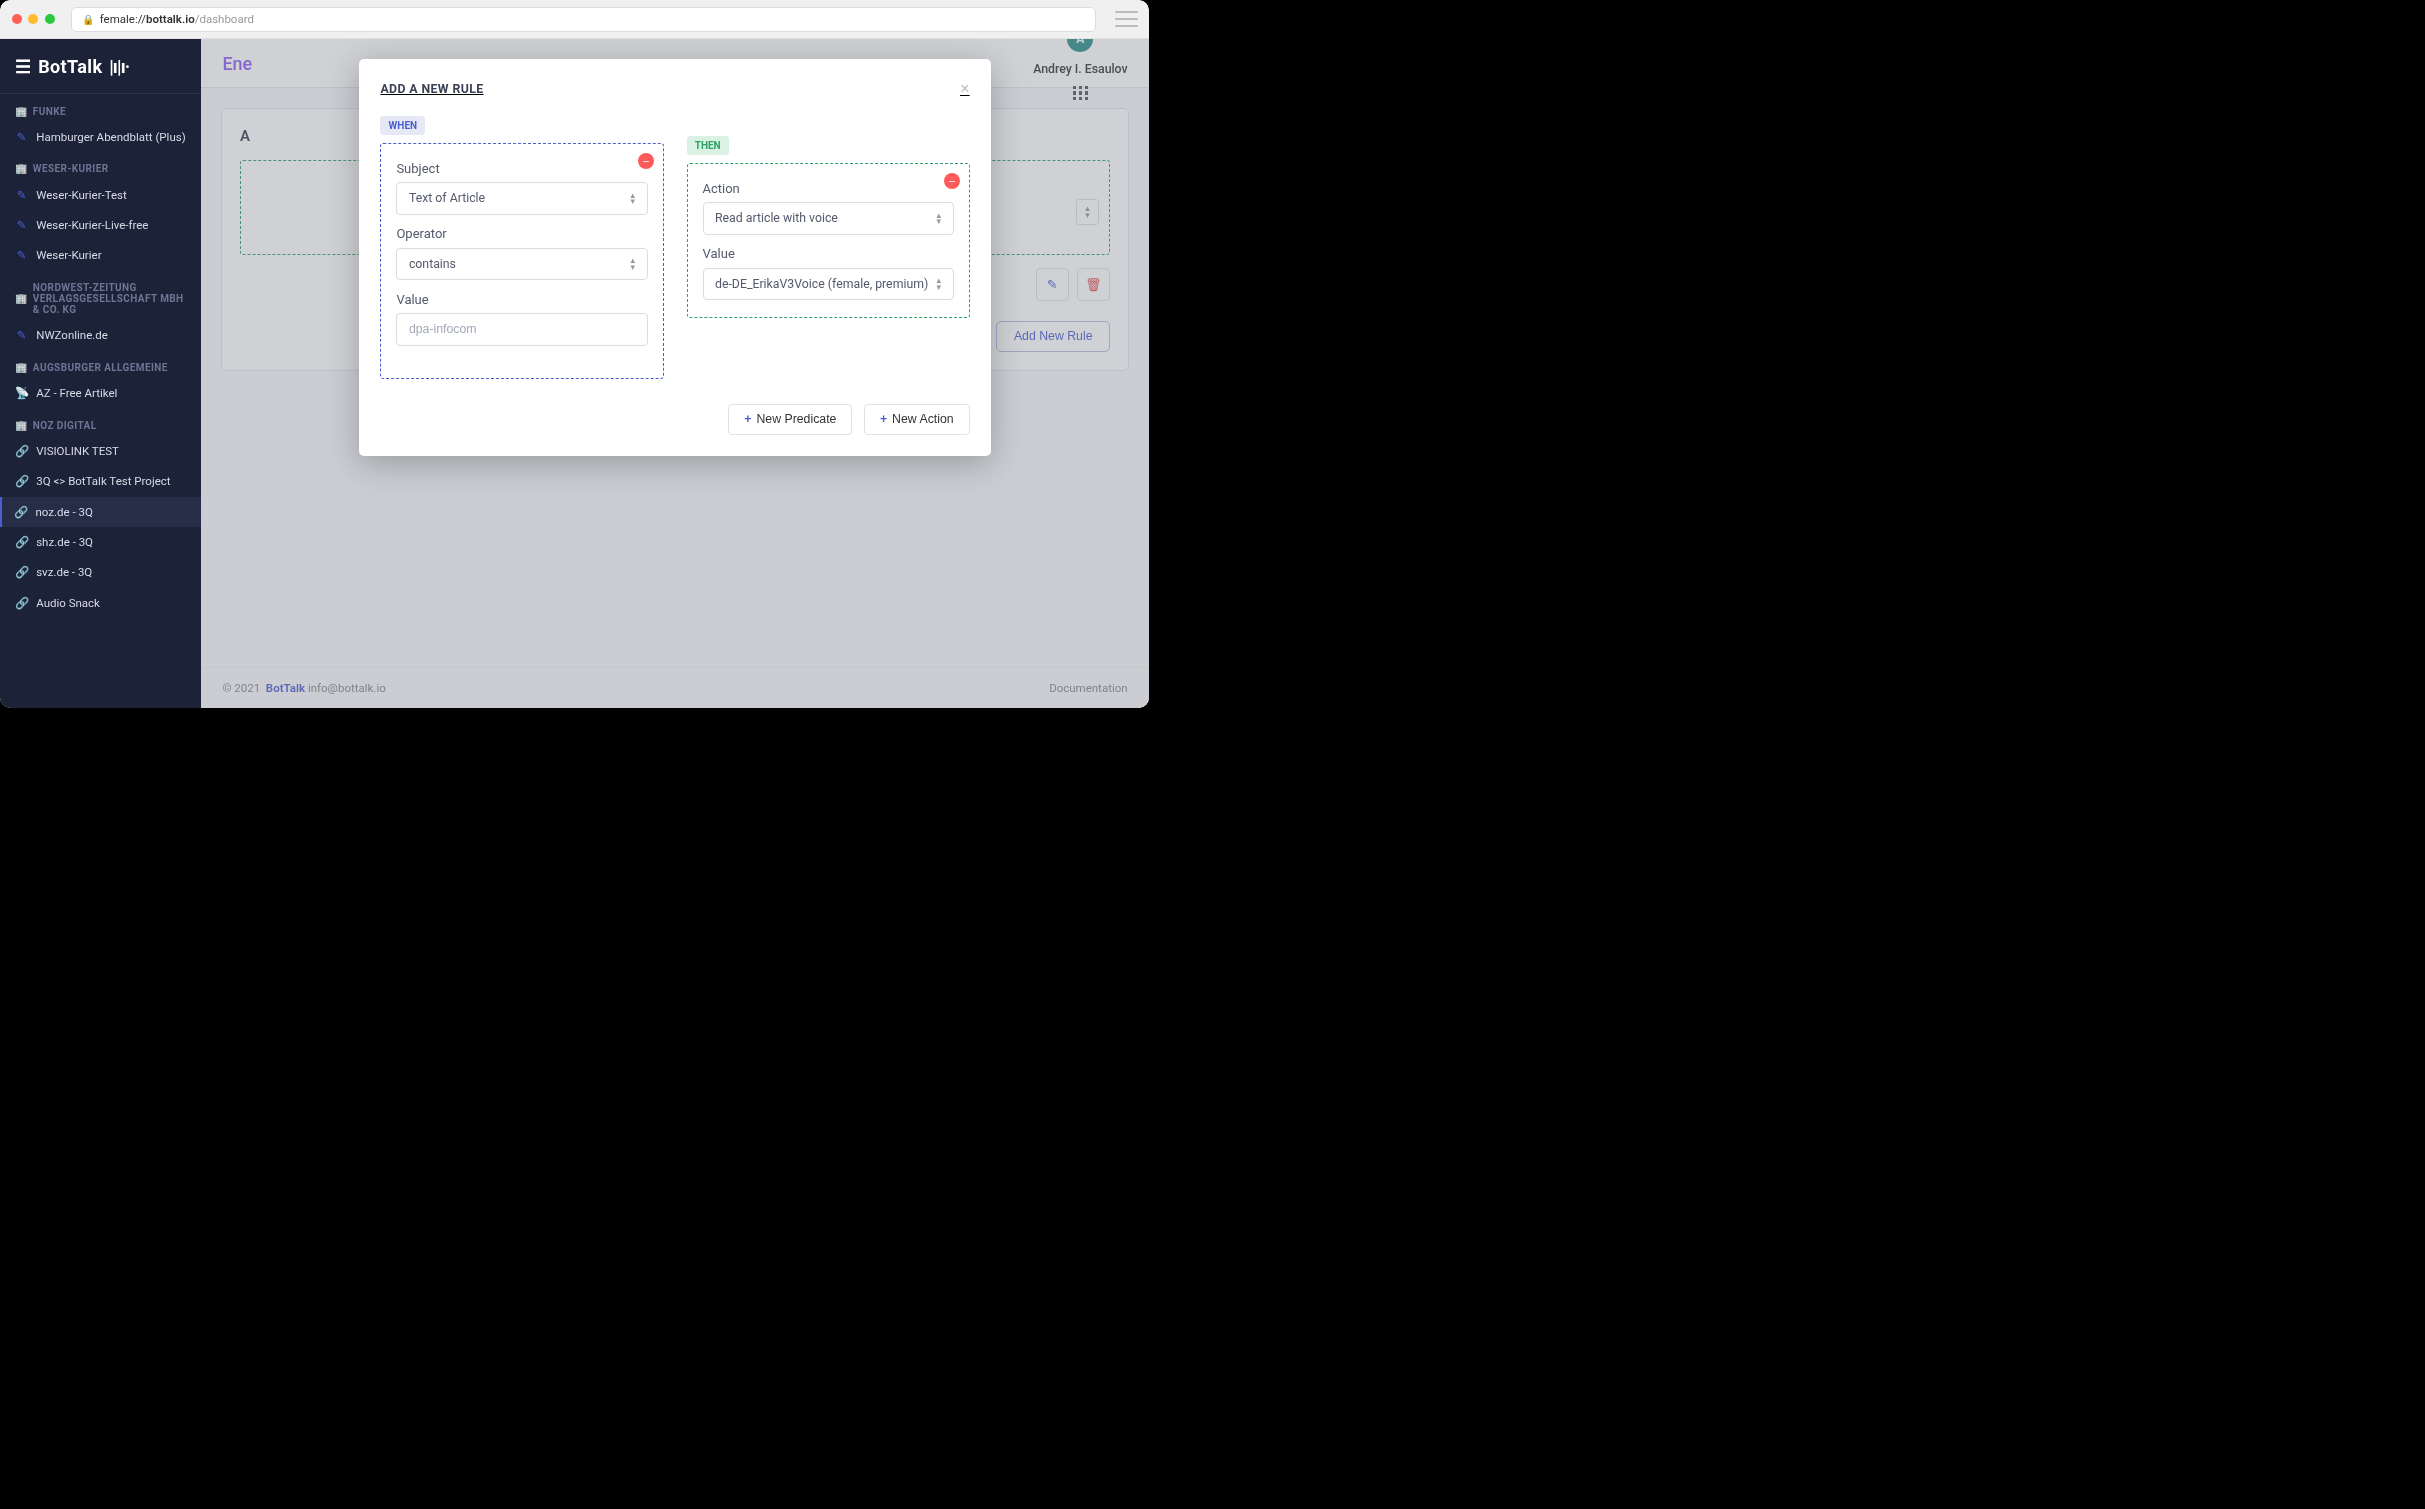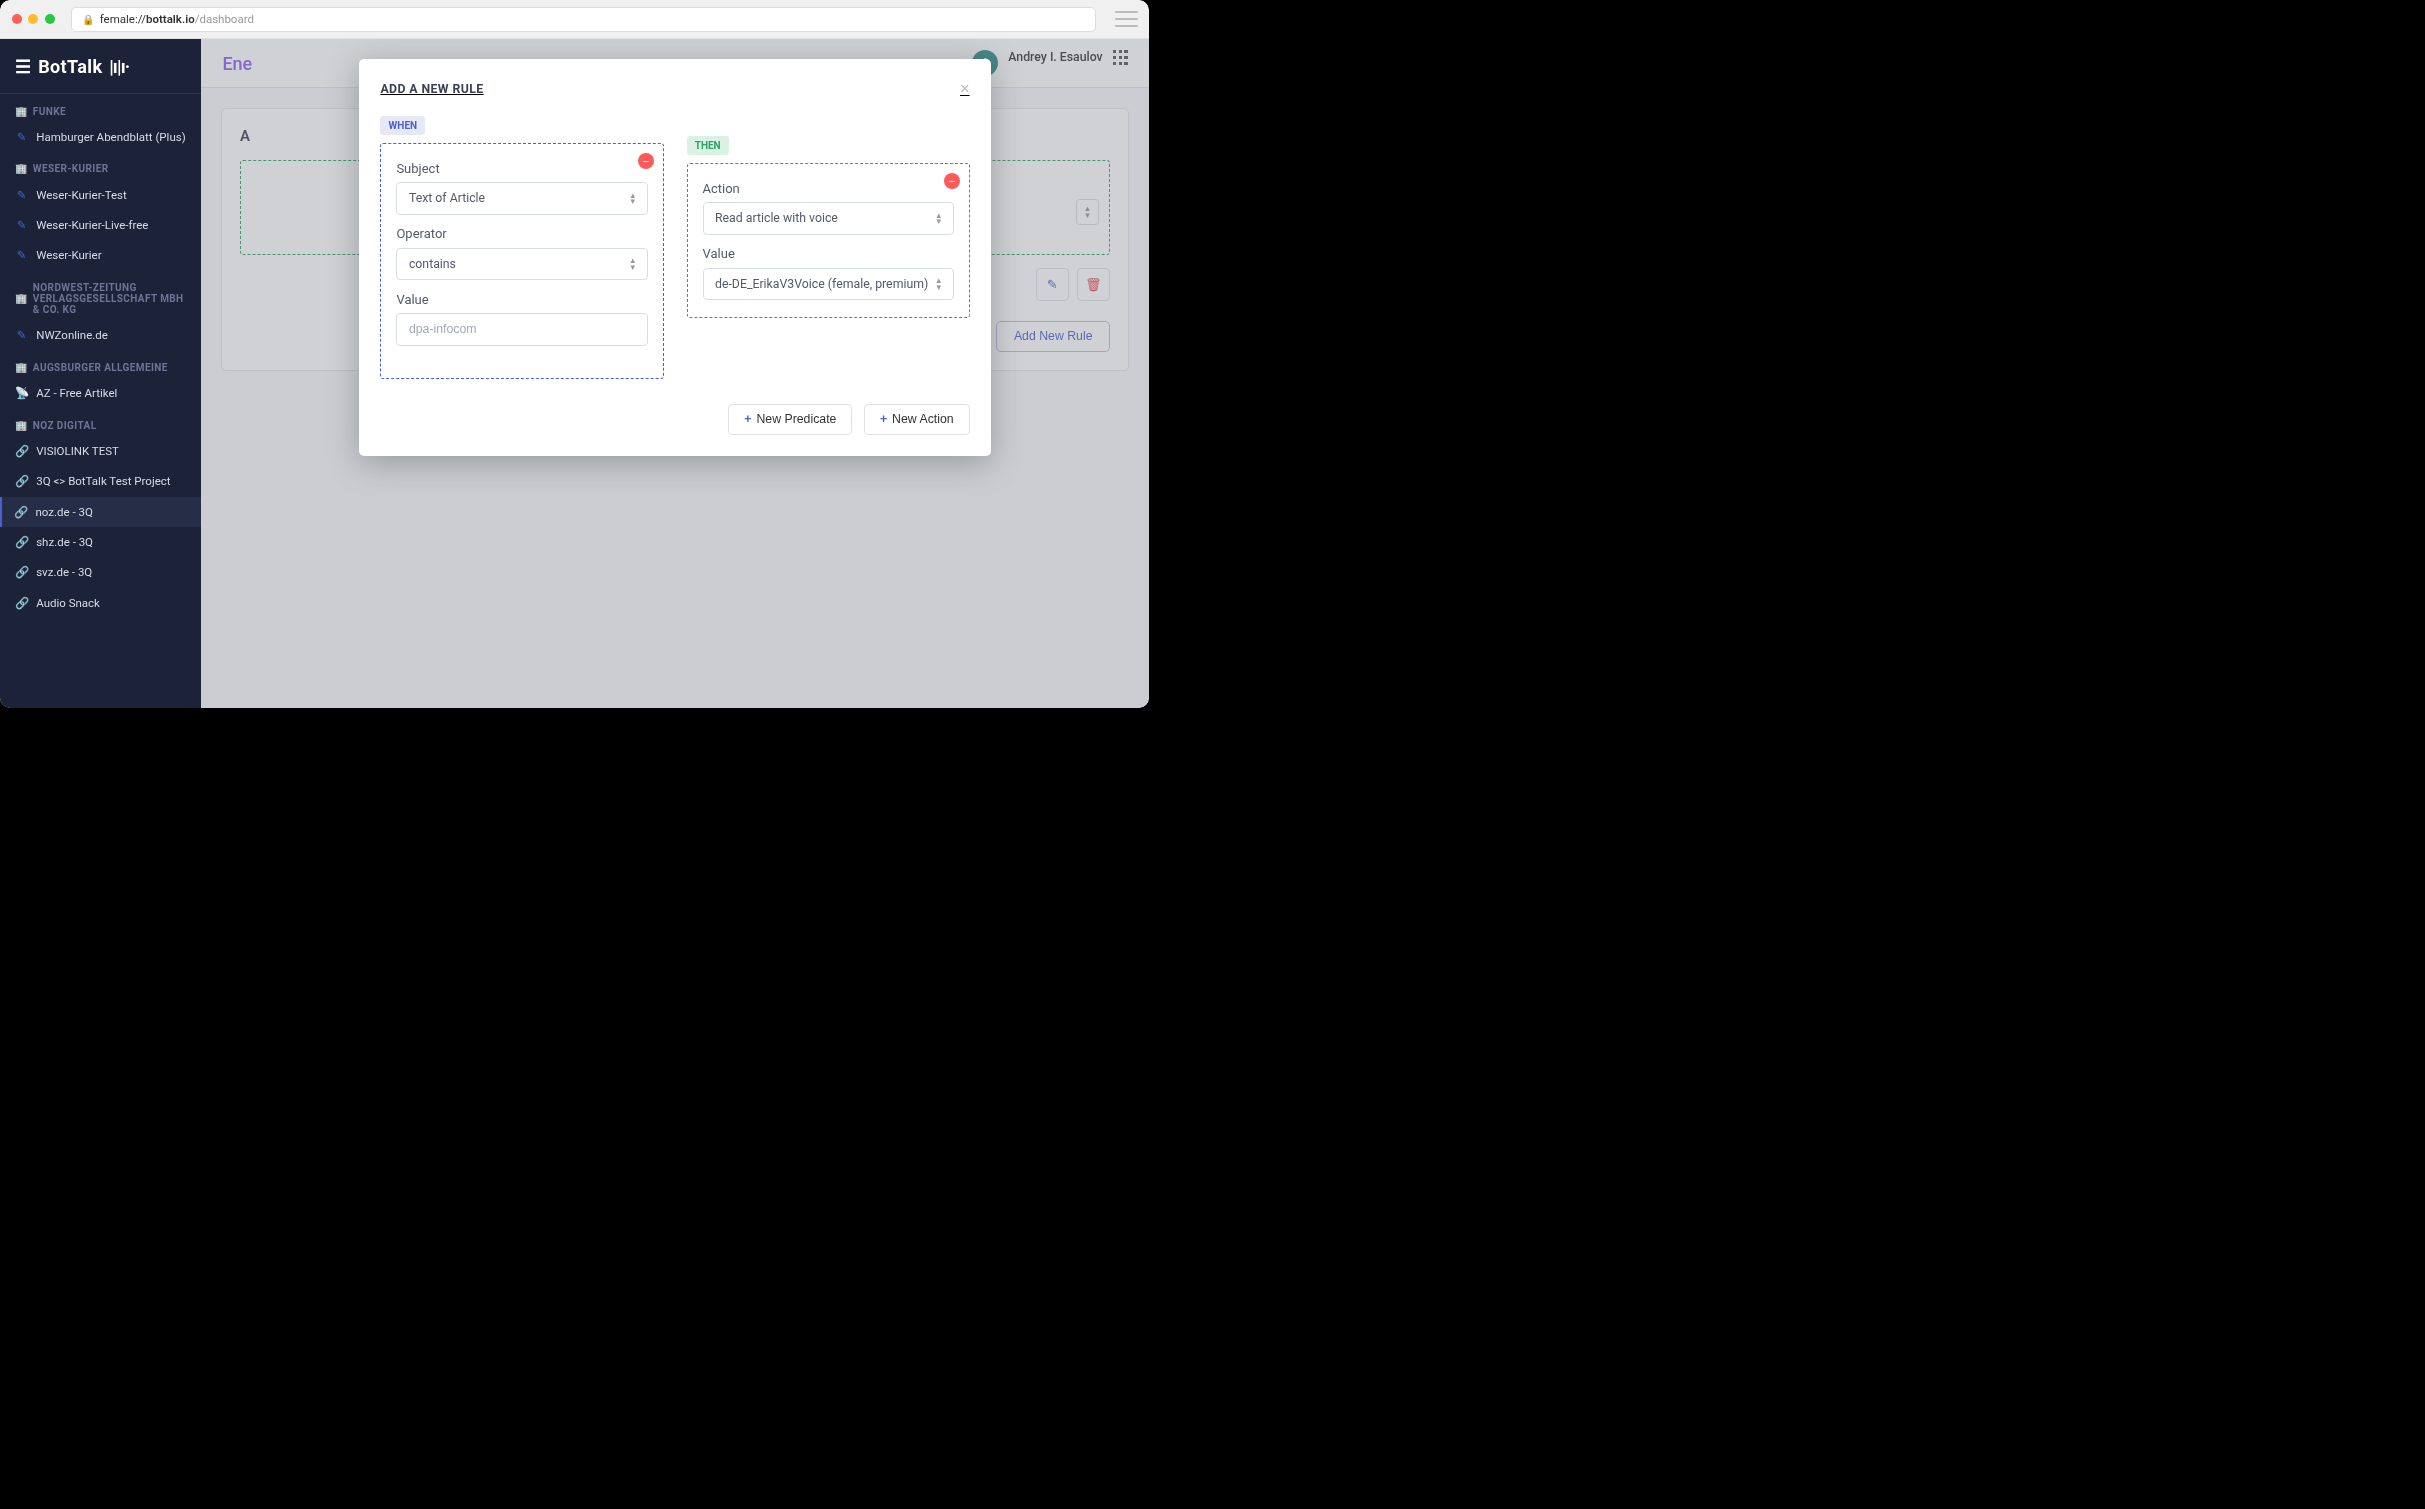--- a/index.html
+++ b/index.html
@@ -110,21 +110,21 @@
   .topbar {
     height: 49px;
     background: #fff;
     border-bottom: 0.8px solid #e5e5e5;
     display: flex;
     align-items: center;
     padding: 0 21.4px;
     justify-content: space-between;
   }
   .topbar-title { color: #8b5cf6; font-size: 18px; font-weight: 500; text-align: right; }
-  .topbar-user { display: flex; gap: 10px; }
+  .topbar-user { display: flex; align-items: center; gap: 10px; flex-direction: column; }
   .avatar {
     width: 26px; height: 26px; border-radius: 50%;
     background: #2c9088; color: #fff;
     display: flex; align-items: center; justify-content: center;
     font-weight: 600; font-size: 12.3px;
   }
   .username { font-size: 12.3px; color: #333; font-weight: 500; }
   .apps-grid {
     display: grid; grid-template-columns: repeat(3,3.3px); grid-template-rows: repeat(3,3.3px);
     gap: 2.5px; cursor: pointer;
@@ -435,20 +435,28 @@
                 <span style="color:#e04444;">🗑</span>
               </div>
           </div>
           <div class="bg-bottom">
             <button class="btn-outline" style="visibility:hidden;">x</button>
             <button class="btn-outline">Add New Rule</button>
           </div>
         </div>
       </div>
 
+      <div class="footer">
+        <div>
+          <span>© 2021</span>
+          &nbsp;<span class="brand">BotTalk</span>
+          <span>info@bottalk.io</span>
+        </div>
+        <div><span>Documentation</span></div>
+      </div>
 
       <div class="overlay">
         <div class="modal">
           <div class="modal-header">
             <div class="modal-title">ADD A NEW RULE</div>
             <button class="modal-close">×</button>
           </div>
 
           <div class="rule-cols">
 

